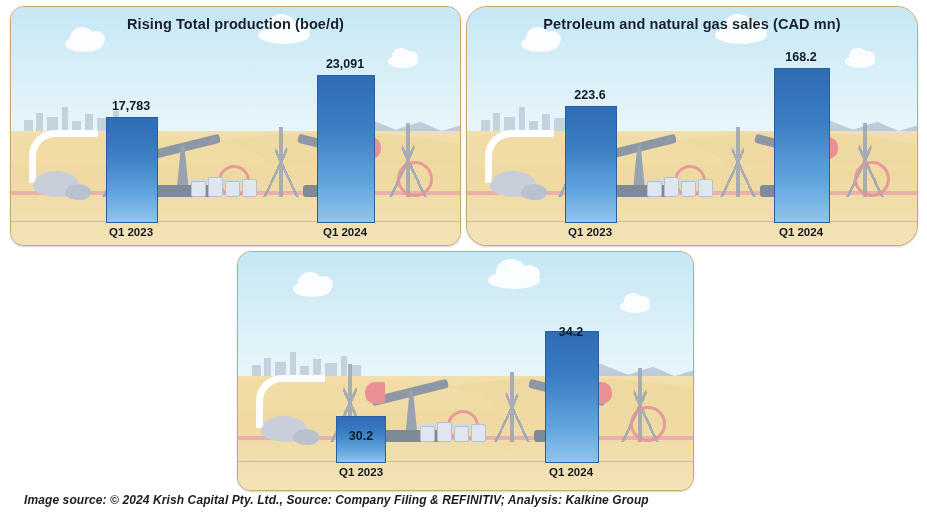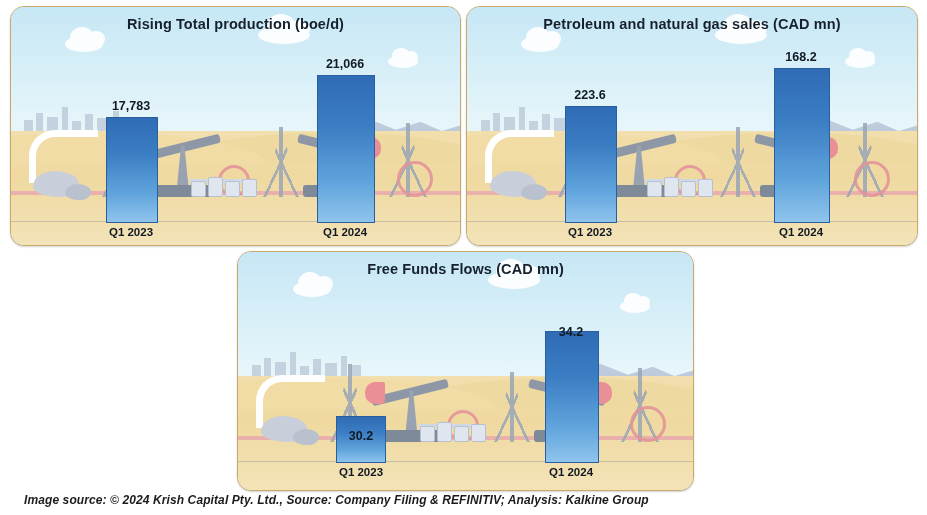--- a/index.html
+++ b/index.html
@@ -22,21 +22,21 @@
   }
   .panel {
     position: absolute;
     border: 1px solid #c8a96a;
     border-radius: 14px;
     overflow: hidden;
     background: #dff0f8;
     box-shadow: 0 1px 2px rgba(0,0,0,0.18);
   }
   .panel.p1 { left: 10px;  top: 6px;   width: 449px; height: 238px; }
-  .panel.p2 { left: 466px; top: 6px;   width: 450px; height: 238px; }
+  .panel.p2 { left: 466px; top: 6px;   width: 450px; height: 238px; border-radius: 21px; }
   .panel.p3 { left: 237px; top: 251px; width: 455px; height: 238px; }
 
   
   .scene {
     position: absolute;
     left: 0; top: 0; right: 0; bottom: 0;
   }
   .sky {
     position: absolute;
     left: 0; top: 0; right: 0; height: 56%;
@@ -318,21 +318,21 @@
 
     <div class="chart">
       <div class="panel-title">Rising Total production (boe/d)</div>
       <div class="axis" style="top:214px;"></div>
 
       <div class="bar" style="left:95px; top:110px; width:50px; height:104px;"></div>
       <div class="bar-value" style="left:80px; top:92px; width:80px;">17,783</div>
       <div class="cat-label" style="left:80px; top:219px; width:80px;">Q1 2023</div>
 
       <div class="bar" style="left:306px; top:68px; width:56px; height:146px;"></div>
-      <div class="bar-value" style="left:294px; top:50px; width:80px;">21,066</div>
+      <div class="bar-value" style="left:294px; top:50px; width:80px;">23,091</div>
       <div class="cat-label" style="left:294px; top:219px; width:80px;">Q1 2024</div>
     </div>
   </div>
 
   <div class="panel p2">
     <div class="scene">
       <div class="sky"></div>
       <div class="cloud c1"></div>
       <div class="cloud c2"></div>
       <div class="cloud c3"></div>
@@ -450,21 +450,20 @@
       <div class="tanks">
         <u></u>
           <b></b>
           <b></b>
           <b></b>
           <b></b>
       </div>
     </div>
 
     <div class="chart">
-      <div class="panel-title">Free Funds Flows (CAD mn)</div>
       <div class="axis" style="top:209px;"></div>
 
       <div class="bar" style="left:98px; top:164px; width:48px; height:45px;"></div>
       <div class="bar-value" style="left:83px; top:145px; width:80px;margin-top:32px;">30.2</div>
       <div class="cat-label" style="left:83px; top:214px; width:80px;">Q1 2023</div>
 
       <div class="bar" style="left:307px; top:79px; width:52px; height:130px;"></div>
       <div class="bar-value" style="left:293px; top:73px; width:80px;">34.2</div>
       <div class="cat-label" style="left:293px; top:214px; width:80px;">Q1 2024</div>
     </div>

